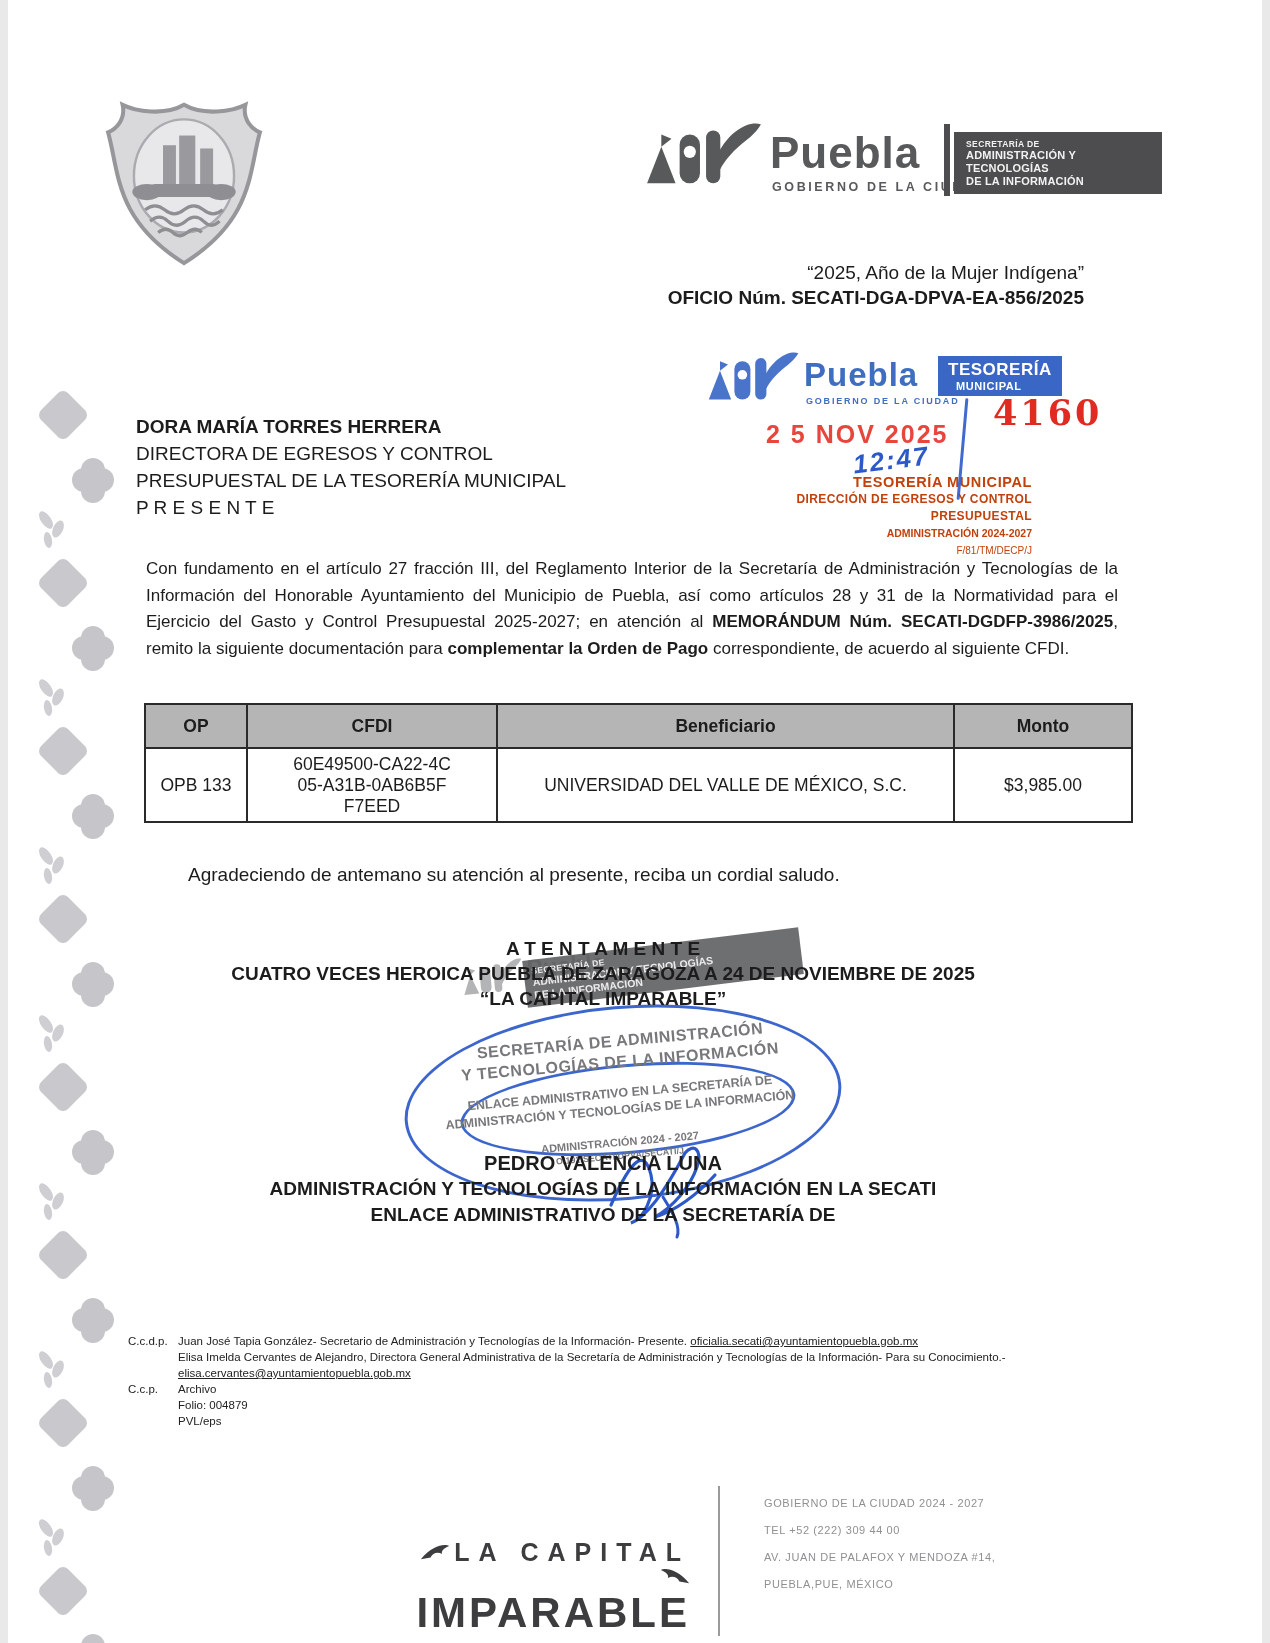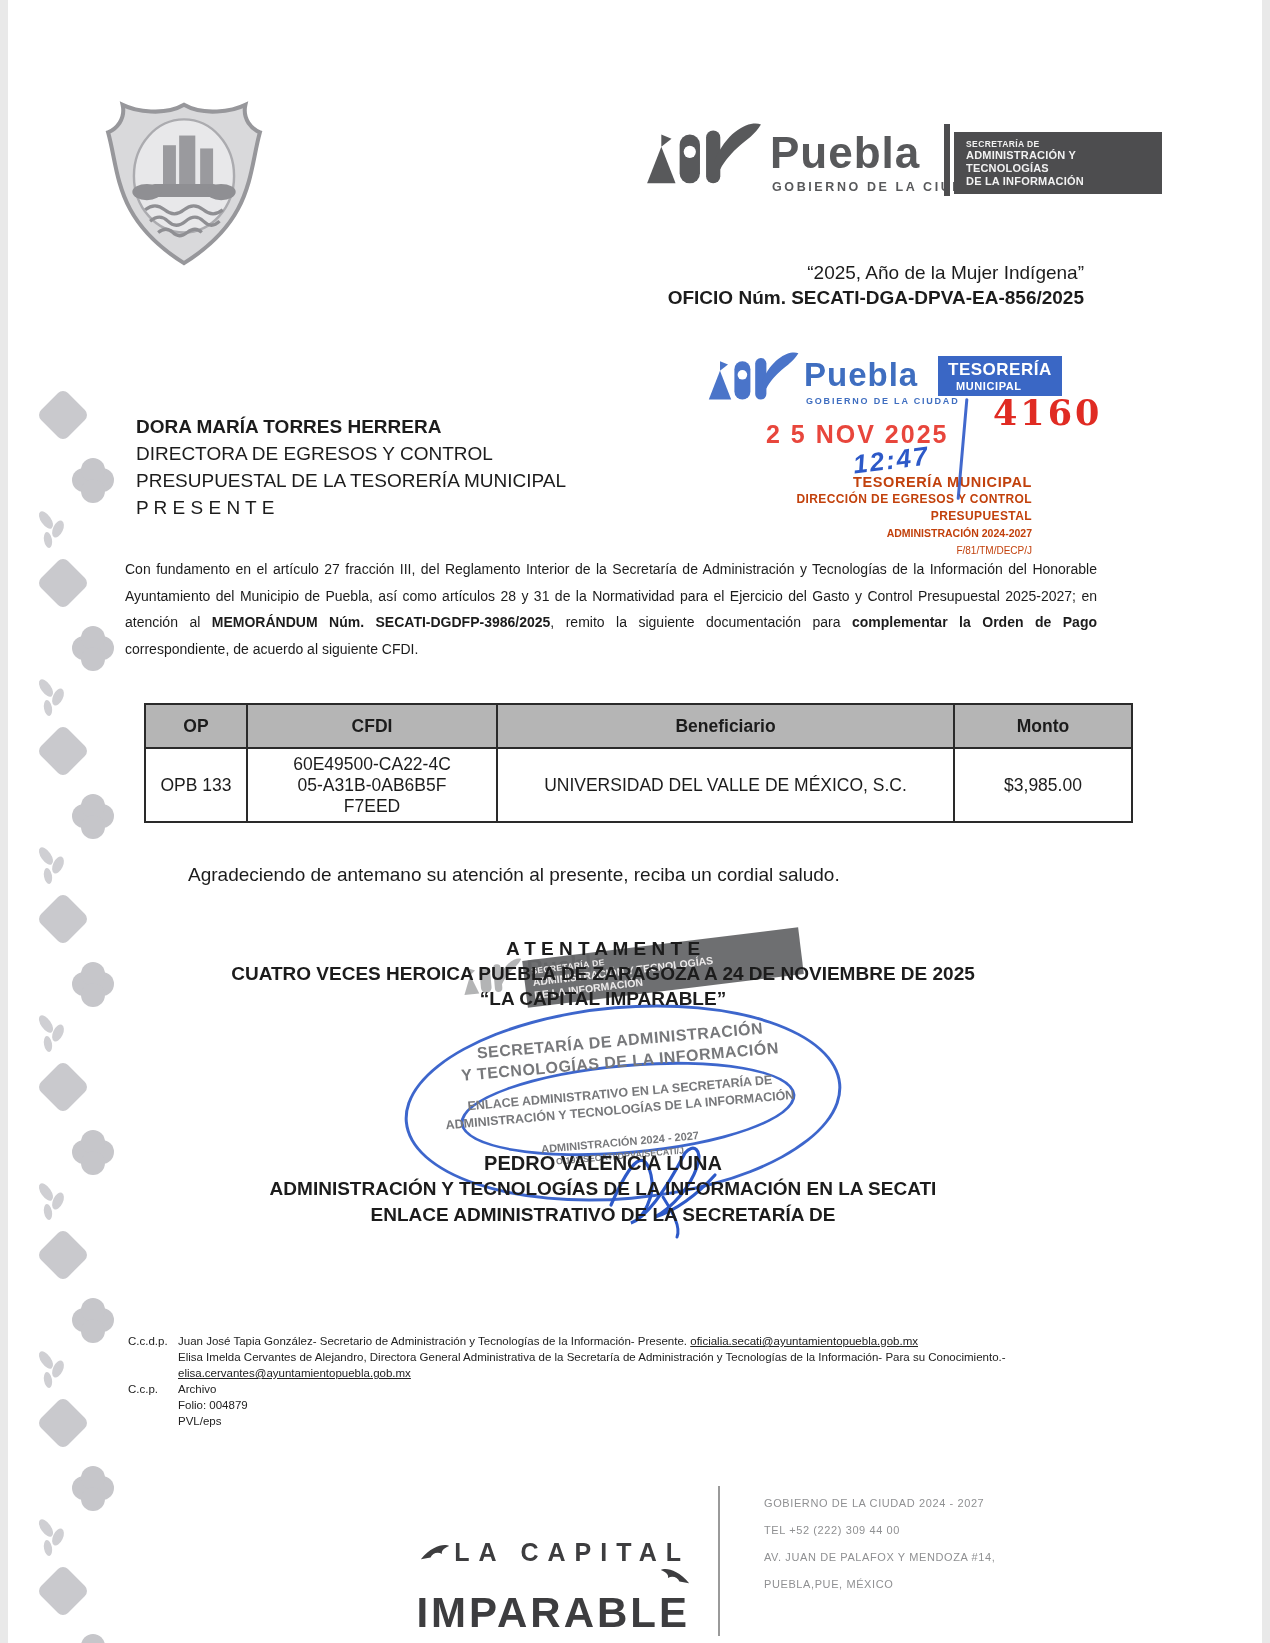--- a/index.html
+++ b/index.html
@@ -22,21 +22,21 @@
   .tesobox .t1{font-size:17px;font-weight:bold;letter-spacing:.5px;}
   .tesobox .t2{font-size:11px;font-weight:bold;letter-spacing:.6px;margin-left:8px;}
   .reddate{color:#e8463c;font-size:25px;font-weight:bold;letter-spacing:2px;}
   .redfolio{color:#e02b23;font-size:35px;font-weight:bold;font-family:"DejaVu Serif",serif;letter-spacing:3px;}
   .handtime{color:#2d59c8;font-size:26px;font-style:italic;font-weight:600;transform:rotate(-7deg);letter-spacing:2px;}
   .stamptext{left:690px;top:474px;width:334px;text-align:right;color:#c2410c;line-height:17px;}
   .stamptext .s1{font-size:14.5px;font-weight:bold;letter-spacing:.6px;}
   .stamptext .s2{font-size:12px;font-weight:bold;letter-spacing:.4px;}
   .stamptext .s3{font-size:10.5px;font-weight:bold;}
   
-  .bodytext{left:117px;top:556px;width:972px;font-size:14px;line-height:26.5px;text-align:justify;}
+  .bodytext{left:138px;top:556px;width:972px;font-size:17px;line-height:26.5px;text-align:justify;}
   
   table.doc{border-collapse:collapse;font-size:17.5px;}
   table.doc th,table.doc td{border:2px solid #2a2a2a;text-align:center;vertical-align:middle;padding:4px 6px;}
   table.doc th{background:#b5b5b5;font-weight:bold;height:34px;}
   table.doc td{height:64px;}
   .cfdiwrap{max-width:158px;margin:0 auto;word-break:break-all;line-height:21px;}
   
   .closing{left:180px;top:864px;font-size:19px;}
   .attblock{left:120px;top:936px;width:950px;text-align:center;font-weight:bold;font-size:19px;line-height:25px;z-index:5;}
   .nameblock{left:120px;top:1150px;width:950px;text-align:center;font-weight:bold;font-size:19px;line-height:26px;z-index:5;}

